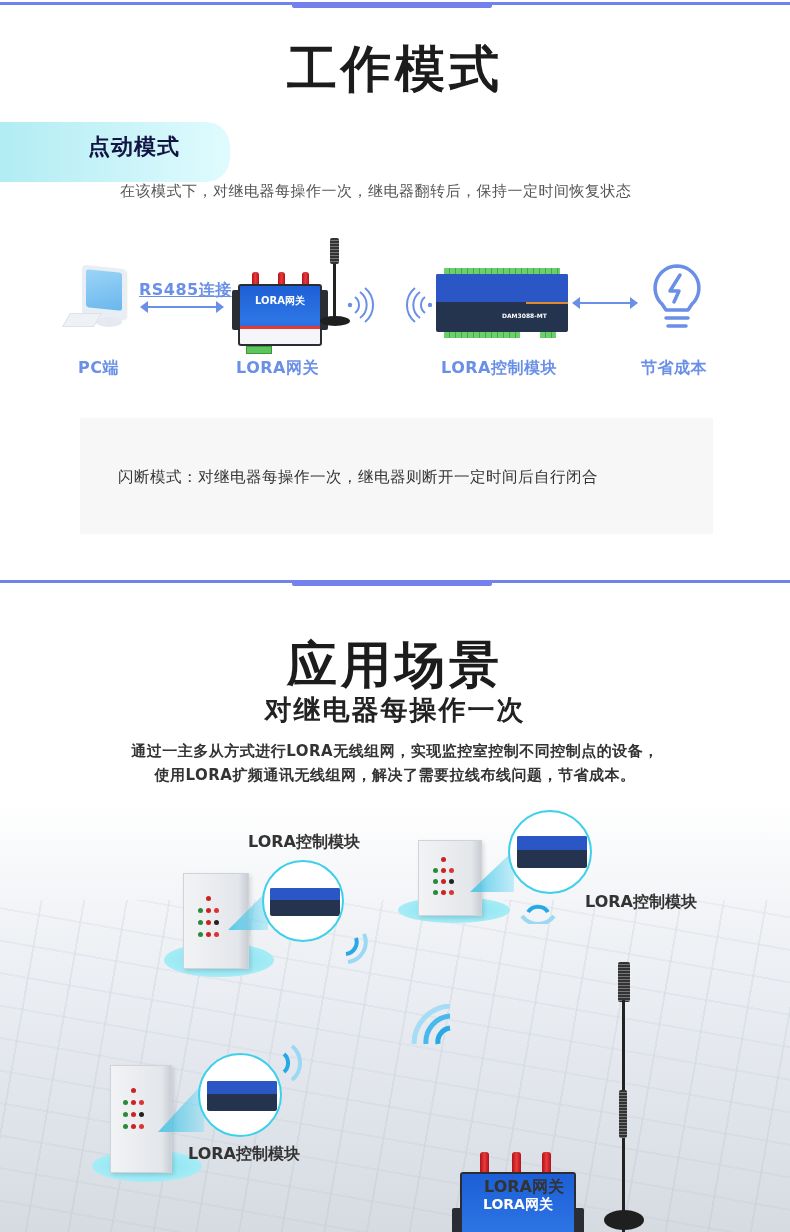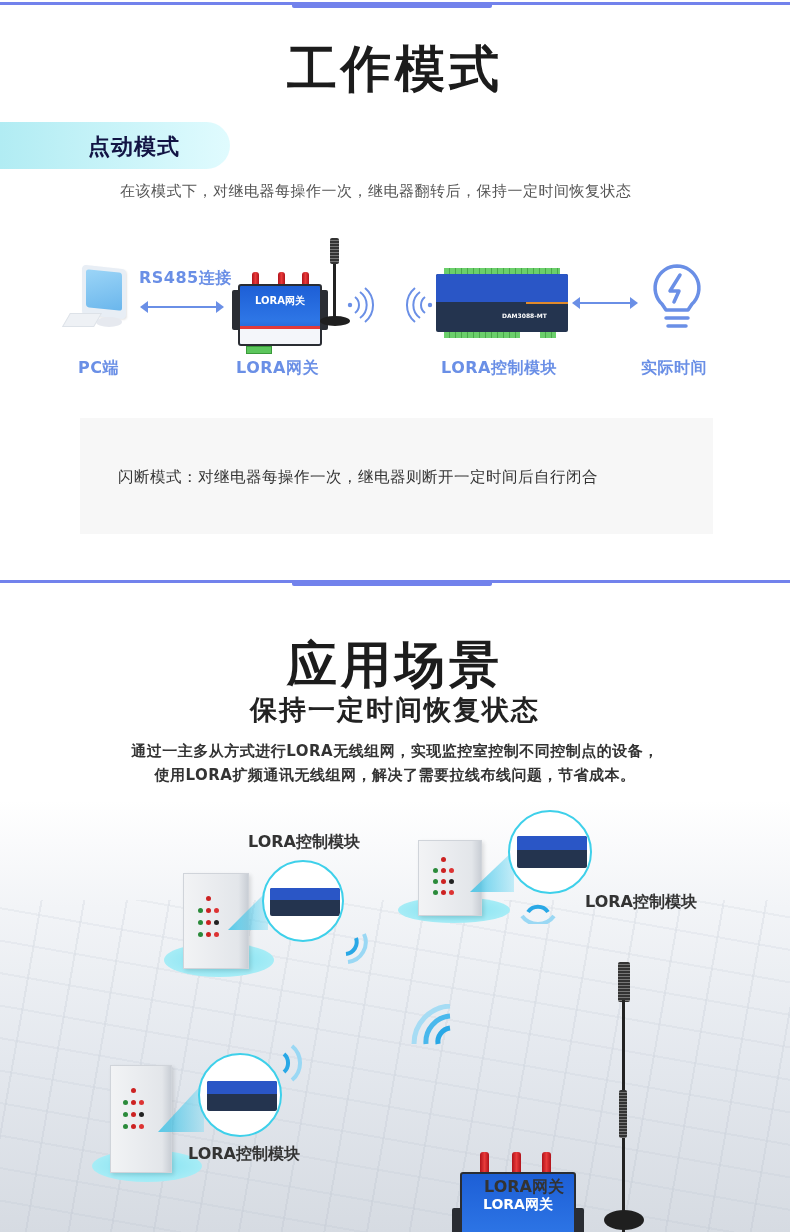--- a/index.html
+++ b/index.html
@@ -4,21 +4,21 @@
 <style>
   * { box-sizing: border-box; margin: 0; padding: 0; }
   body { width: 790px; height: 1232px; background: #ffffff; font-family: "DejaVu Sans", "Liberation Sans", sans-serif; position: relative; overflow: hidden; color: #333; }
 
   
   .divider { position: absolute; left: 0; width: 790px; height: 3px; background: #7282ec; }
   .divider-tab { position: absolute; left: 292px; width: 200px; height: 6px; background: #7282ec; border-radius: 0 0 2px 2px; }
 
   .section-title { position: absolute; left: 0; width: 790px; text-align: center; font-weight: bold; font-size: 50px; color: #1c1c1c; letter-spacing: 4px; }
 
-  .mode-pill { position: absolute; left: 0; top: 122px; width: 230px; height: 47px; border-radius: 0 24px 24px 0; background: linear-gradient(90deg, #b1ecf3 0%, #e0fbfe 100%); }
+  .mode-pill { position: absolute; left: 0; top: 122px; width: 230px; height: 60px; border-radius: 0 24px 24px 0; background: linear-gradient(90deg, #b1ecf3 0%, #e0fbfe 100%); }
   .mode-pill span { position: absolute; left: 88px; top: 10px; font-size: 22px; font-weight: bold; color: #121444; letter-spacing: 1px; }
 
   .desc { position: absolute; left: 88px; top: 182px; font-size: 15px; color: #555; letter-spacing: 0.5px; margin-left: 32px; }
 
   .blue-label { position: absolute; font-size: 16px; font-weight: bold; color: #6a8fe6; letter-spacing: 0.5px; white-space: nowrap; }
 
   
   .pc { position: absolute; left: 64px; top: 263px; width: 70px; height: 75px; }
   .monitor { position: absolute; left: 18px; top: 4px; width: 44px; height: 50px; background: #e8eef5; border-radius: 4px; transform: skewY(6deg); box-shadow: 1px 1px 2px rgba(0,0,0,0.1); }
   .screen { position: absolute; left: 4px; top: 4px; width: 36px; height: 38px; background: linear-gradient(160deg, #9cd5f7, #6ab6ec); border-radius: 3px; }
@@ -93,21 +93,21 @@
 
 <div class="pc">
   <div class="monitor">
       <div class="screen"></div>
     </div>
   <div class="stand"></div>
   <div class="keyboard"></div>
 </div>
 <div class="blue-label" style="left:78px; top:358px;">PC端</div>
 
-<div class="blue-label" style="left:139px; top:268px;">RS485连接</div>
+<div class="blue-label" style="left:139px; top:280px;text-decoration:underline;">RS485连接</div>
 <div class="arrow" style="left:146px; top:306px; width:72px;"></div>
 
 <div class="gateway" style="left:232px; top:270px; width:100px; height:90px;">
   <div class="ant-stub" style="left:20px; top:2px; height:14px;"></div>
   <div class="ant-stub" style="left:46px; top:2px; height:14px;"></div>
   <div class="ant-stub" style="left:70px; top:2px; height:14px;"></div>
   <div class="gw-ear" style="left:0; top:20px; width:8px; height:40px;"></div>
   <div class="gw-ear" style="left:88px; top:20px; width:8px; height:40px;"></div>
   <div class="gw-body" style="left:6px; top:14px; width:84px; height:62px;">
     <div class="gw-title" style="top:8px; font-size:10px;">LORA网关</div>
@@ -148,31 +148,31 @@
 <div class="blue-label" style="left:441px; top:358px;">LORA控制模块</div>
 
 <div class="arrow" style="left:578px; top:302px; width:54px;"></div>
 
 <svg class="bulb" viewBox="0 0 54 72">
   <path d="M27 4 A22 22 0 0 1 42 42 L38 48 L16 48 L12 42 A22 22 0 0 1 27 4 Z" fill="none" stroke="#6a8fe6" stroke-width="3.5" stroke-linejoin="round"></path>
   <path d="M30 13 L20 29 L29 29 L24 40" fill="none" stroke="#6a8fe6" stroke-width="3.5" stroke-linejoin="round" stroke-linecap="round"></path>
   <line x1="16" y1="56" x2="38" y2="56" stroke="#6a8fe6" stroke-width="3.5" stroke-linecap="round"></line>
   <line x1="18" y1="64" x2="36" y2="64" stroke="#6a8fe6" stroke-width="3.5" stroke-linecap="round"></line>
 </svg>
-<div class="blue-label" style="left:641px; top:358px;">实际时间</div>
+<div class="blue-label" style="left:641px; top:358px;">节省成本</div>
 
 <div class="note-box">
   <div class="note-line" style="top:49px;">闪断模式：对继电器每操作一次，继电器则断开一定时间后自行闭合</div>
 </div>
 
 <div class="divider" style="top:580px;"></div>
 <div class="divider-tab" style="top:580px;"></div>
 
 <div class="section-title" style="top:632px;">应用场景</div>
-<div class="sub-title">保持一定时间恢复状态</div>
+<div class="sub-title">对继电器每操作一次</div>
 <div class="scenario-desc" style="top:742px;">通过一主多从方式进行LORA无线组网，实现监控室控制不同控制点的设备，</div>
 <div class="scenario-desc" style="top:766px;">使用LORA扩频通讯无线组网，解决了需要拉线布线问题，节省成本。</div>
 
 <div class="scene">
   <div class="scene-bg-lines"></div>
 
   <div class="platform" style="left:164px; top:143px; width:110px; height:34px;"></div>
   <div class="cabinet" style="left:183px; top:73px; width:66px; height:96px;">
     <div class="btn-dot" style="left:22px; top:22px; background:#c22;"></div>
     <div class="btn-dot" style="left:14px; top:34px; background:#2a8a3a;"></div>

